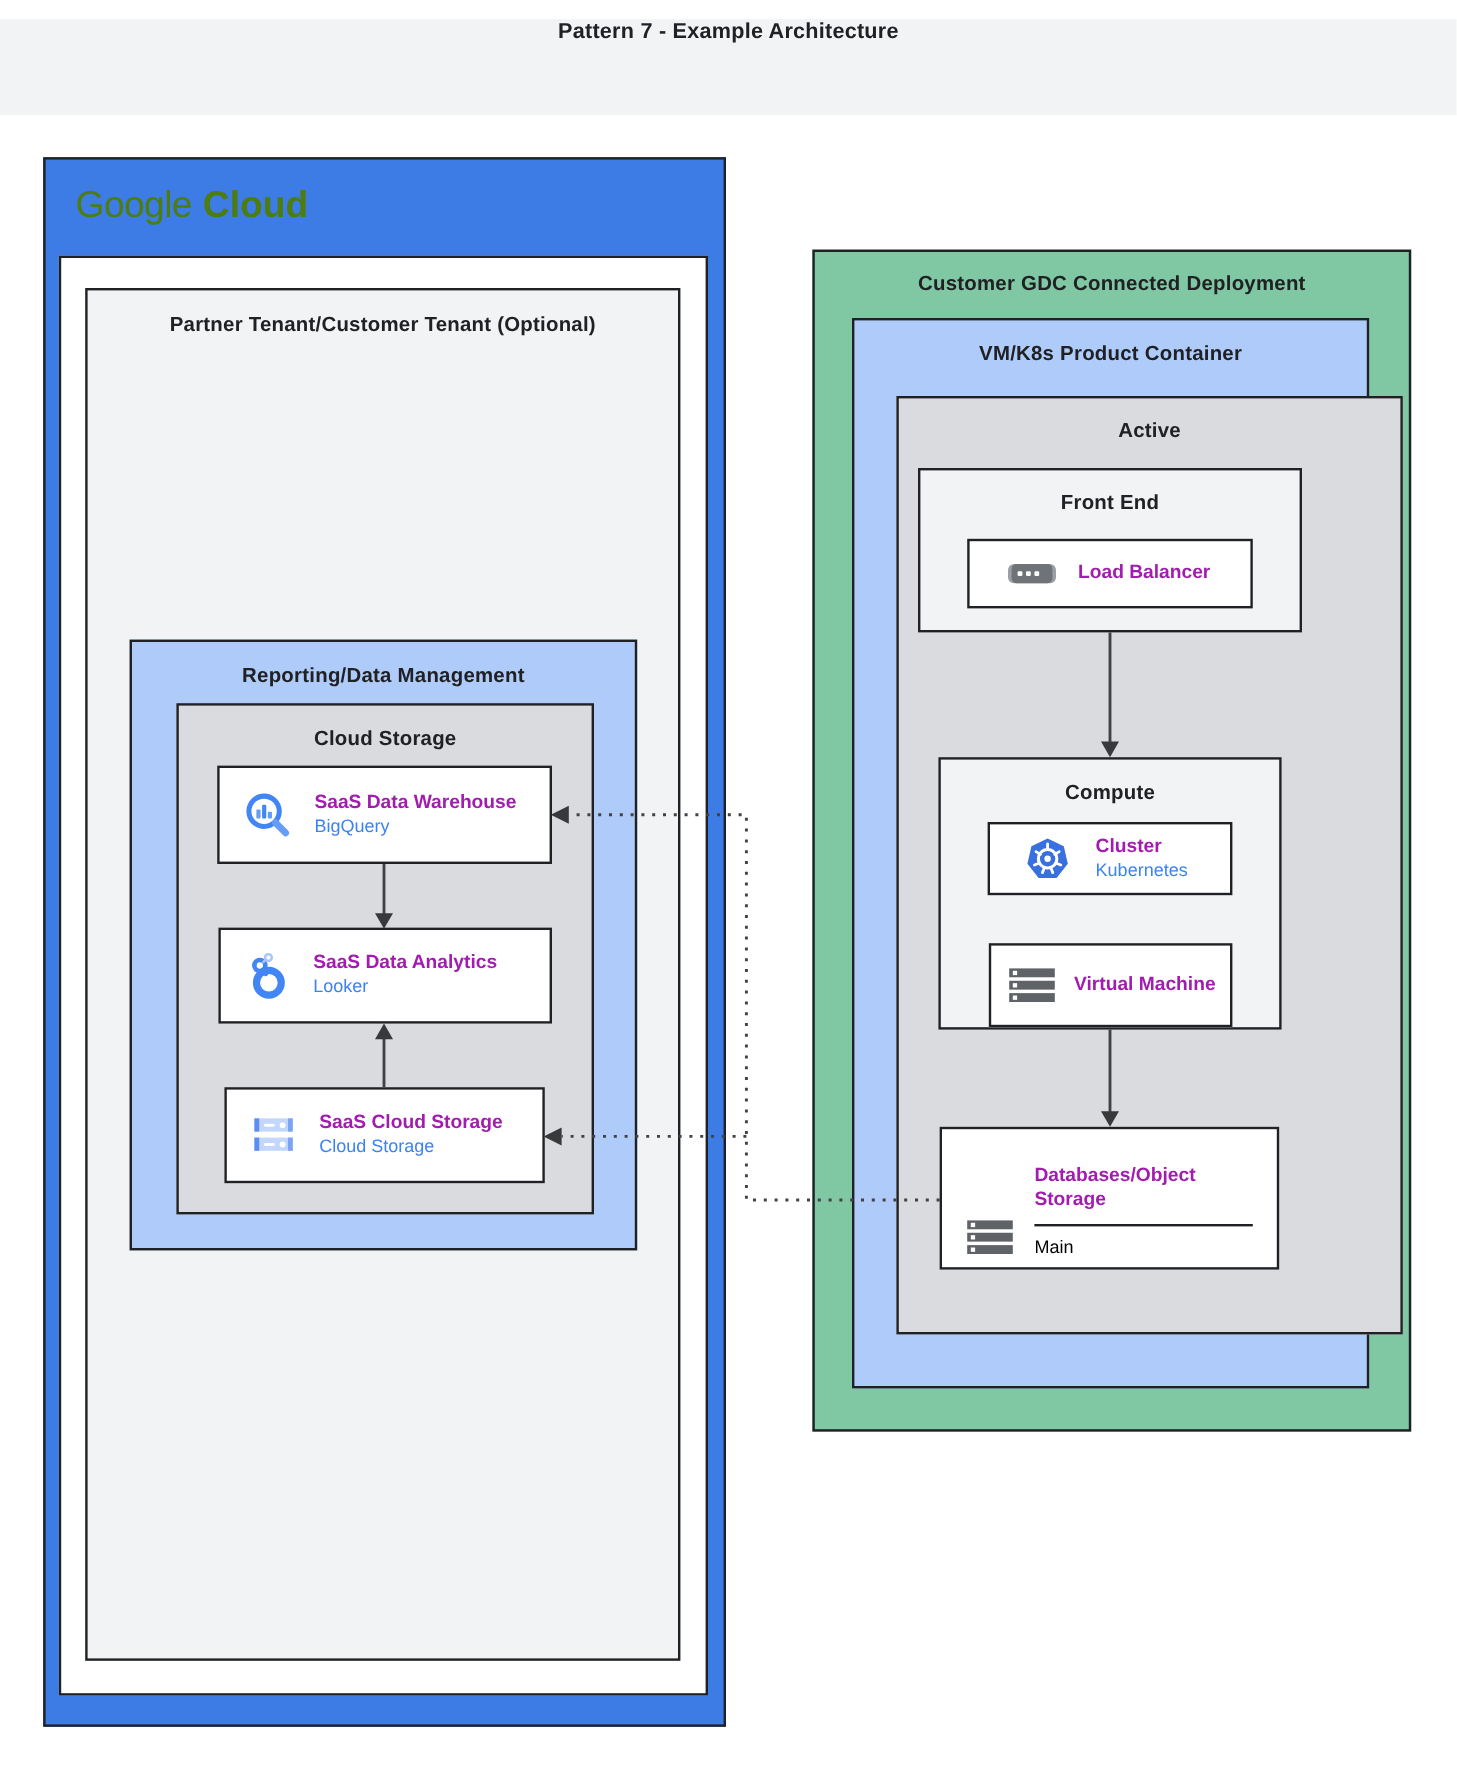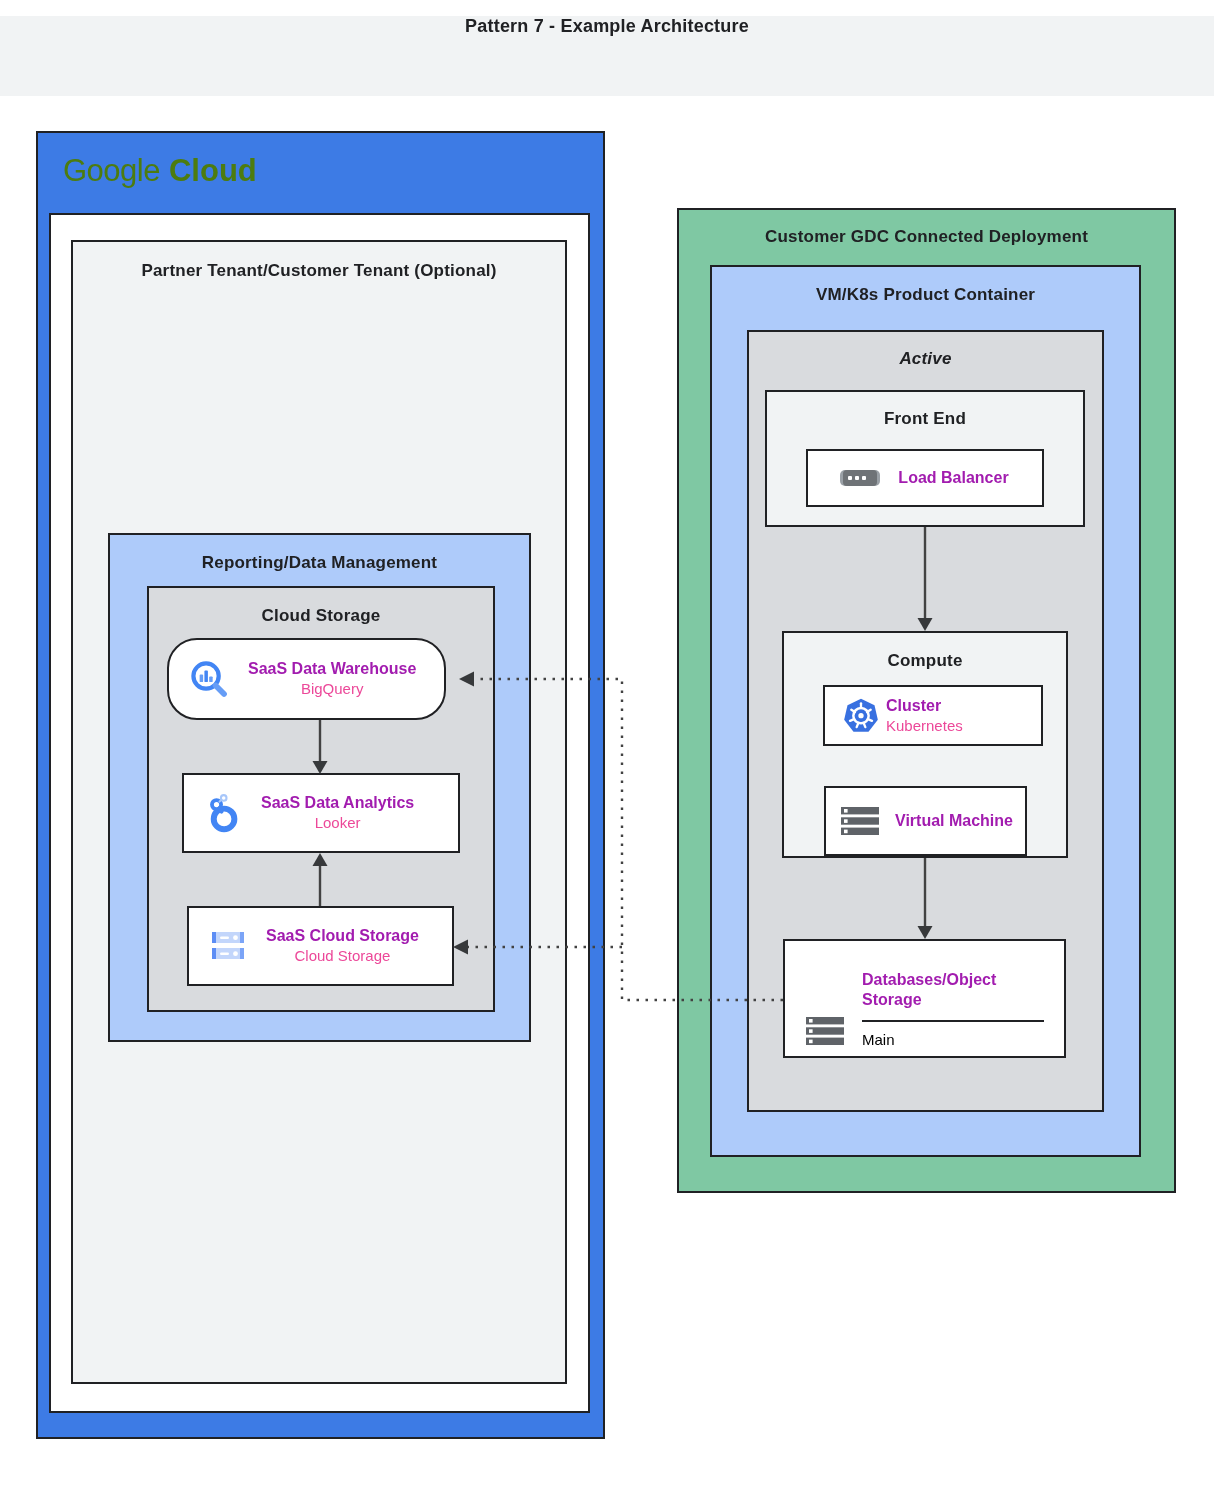--- a/index.html
+++ b/index.html
@@ -31,38 +31,38 @@
   }
   .gc-logo .g-word{font-weight:500;letter-spacing:-0.5px;}
   .gc-logo .c-word{font-weight:700;}
   .gc-white{left:49px;top:213px;width:541px;height:1200px;background:#ffffff;}
   .partner{left:71px;top:240px;width:496px;height:1144px;background:var(--light_panel,#f1f3f4);padding-top:19px;}
   .reporting{left:108px;top:533px;width:423px;height:509px;background:var(--light_blue,#aecbfa);padding-top:18px;}
   .cs-group{left:147px;top:586px;width:348px;height:426px;background:var(--gray_panel,#d9dbde);padding-top:18px;}
   
   .gdc{left:677px;top:208px;width:499px;height:985px;background:var(--green,#7fc8a3);padding-top:17px;}
   .vmk8s{left:710px;top:265px;width:431px;height:892px;background:var(--light_blue,#aecbfa);padding-top:18px;}
-  .active{left:747px;top:330px;width:357px;height:782px;background:var(--gray_panel,#d9dbde);padding-top:17px;font-style:italic;}
+  .active{left:747px;top:330px;width:422px;height:782px;background:var(--gray_panel,#d9dbde);padding-top:17px;}
   .frontend{left:765px;top:390px;width:320px;height:137px;background:var(--light_panel,#f1f3f4);padding-top:17px;}
   .compute{left:782px;top:631px;width:286px;height:227px;background:var(--light_panel,#f1f3f4);padding-top:18px;}
   
   .card{
     position:absolute;box-sizing:border-box;background:#ffffff;
     border:2px solid var(--border_dark,#202124);
     display:flex;align-items:center;gap:17px;padding:8px 12px 8px 18px;
   }
   .card .txt{display:flex;flex-direction:column;justify-content:center;}
   .card-title{font-weight:bold;font-size:16px;color:#a21caf;line-height:1.25;}
-  .card-sub{font-size:15px;color:#ec4899;line-height:1.3;text-align:center;}
+  .card-sub{font-size:15px;color:#3b82f6;line-height:1.3;}
   .icon{flex:0 0 auto;display:flex;align-items:center;justify-content:center;}
-  .card-warehouse{left:167px;top:638px;width:279px;height:82px;border-radius:30px;}
+  .card-warehouse{left:181px;top:638px;width:279px;height:82px;}
   .card-analytics{left:182px;top:773px;width:278px;height:80px;}
   .card-saasstorage{left:187px;top:906px;width:267px;height:80px;}
   .card-lb{left:806px;top:449px;width:238px;height:58px;justify-content:center;padding-left:10px;}
-  .card-cluster{left:823px;top:685px;width:220px;height:61px;gap:5px;padding-left:16px;}
+  .card-cluster{left:823px;top:685px;width:204px;height:61px;gap:20px;padding-left:28px;}
   .card-vm{left:824px;top:786px;width:203px;height:70px;gap:13px;padding-left:12px;}
   .card-db{left:783px;top:939px;width:283px;height:119px;align-items:flex-end;padding-top:16px;gap:15px;}
   .card-db .txt{width:100%;}
   .db-divider{height:2px;background:#202124;margin:10px 8px 0 0;}
   .db-footer{font-size:15px;color:#000000;margin-top:9px;}
   .overlay{position:absolute;left:0;top:0;pointer-events:none;}
 </style>
 </head>
 <body>
 

